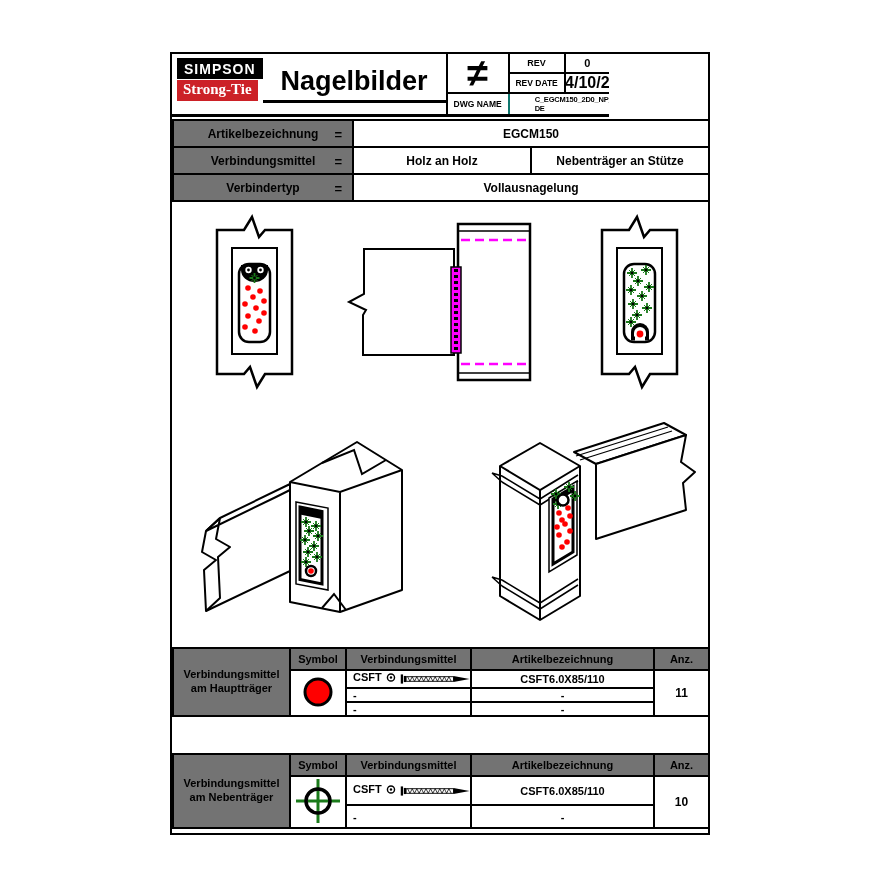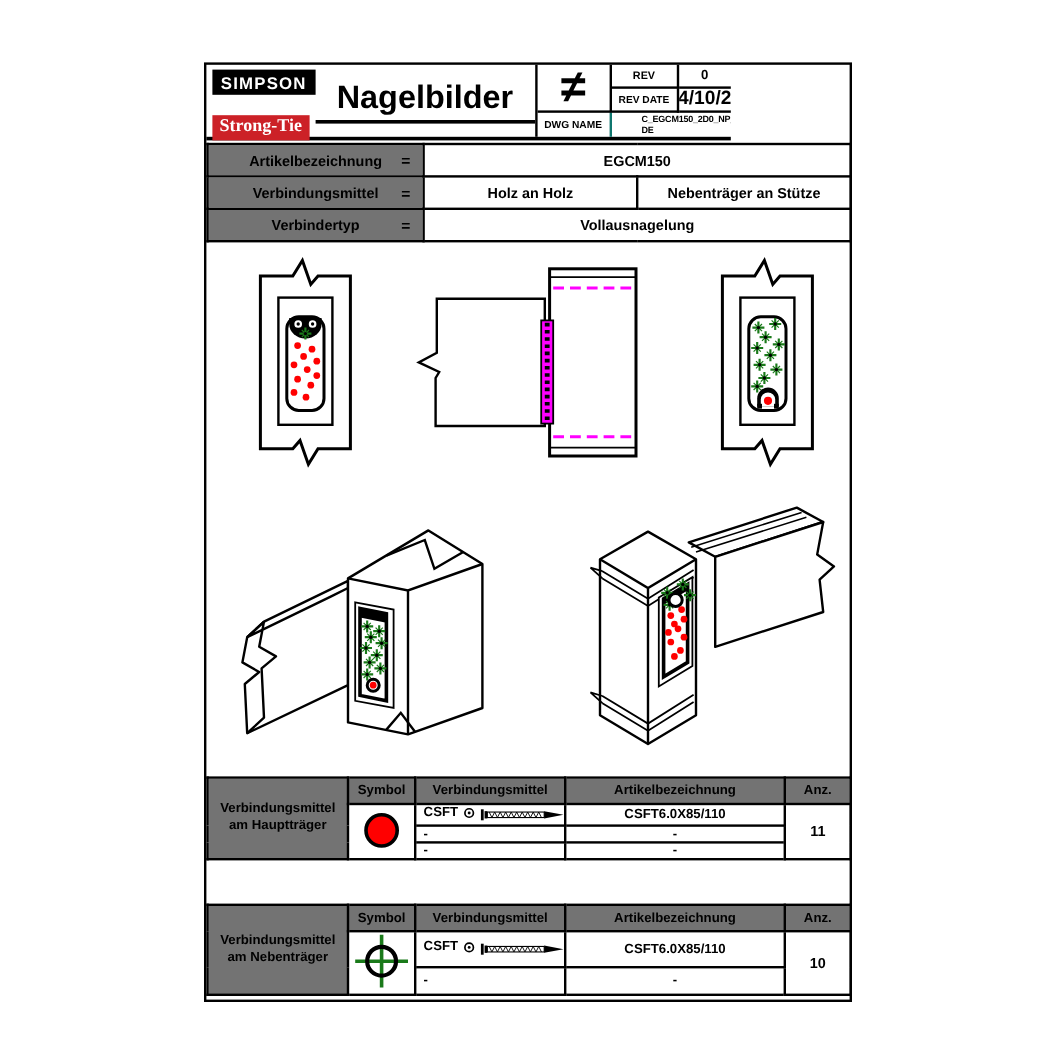--- a/index.html
+++ b/index.html
@@ -8,21 +8,21 @@
   .sheet{position:absolute;left:170px;top:52px;width:540px;height:783px;
          border:2px solid #000;box-sizing:border-box;background:#fff;}
 
   
   .hdr{position:absolute;left:0;top:0;width:437px;height:63px;display:flex;
        border-bottom:3px solid #000;box-sizing:border-box;}
   .logo{width:100px;padding:4px 0 0 5px;box-sizing:border-box;}
   .logo-top{display:inline-block;background:#000;color:#fff;font-weight:bold;
             font-size:14px;letter-spacing:1px;padding:3px 7px 2px;}
   .logo-bot{display:inline-block;background:#cc2127;color:#fff;font-weight:bold;
-            font-family:"Liberation Serif",serif;font-size:15px;padding:1px 6px 3px;margin-top:17px;}
+            font-family:"Liberation Serif",serif;font-size:15px;padding:1px 6px 3px;margin-top:1px;}
   .title-wrap{flex:1;display:flex;align-items:center;justify-content:center;}
   .title{font-size:27px;font-weight:bold;border-bottom:3px solid #000;padding:0 18px 3px;}
   .revgrid{width:180px;border-left:2px solid #000;display:grid;
            grid-template-columns:62px 56px 1fr;grid-template-rows:20px 20px 1fr;}
   .revgrid>div{display:flex;align-items:center;justify-content:center;
                font-weight:bold;box-sizing:border-box;overflow:hidden;}
   .c-proj{grid-column:1;grid-row:1/3;border-right:2px solid #000;border-bottom:2px solid #000;
           font-size:38px;font-weight:900;line-height:1;}
   .c-revl{grid-column:2;grid-row:1;border-right:2px solid #000;border-bottom:2px solid #000;font-size:9px;}
   .c-revv{grid-column:3;grid-row:1;border-bottom:2px solid #000;font-size:11px;}

